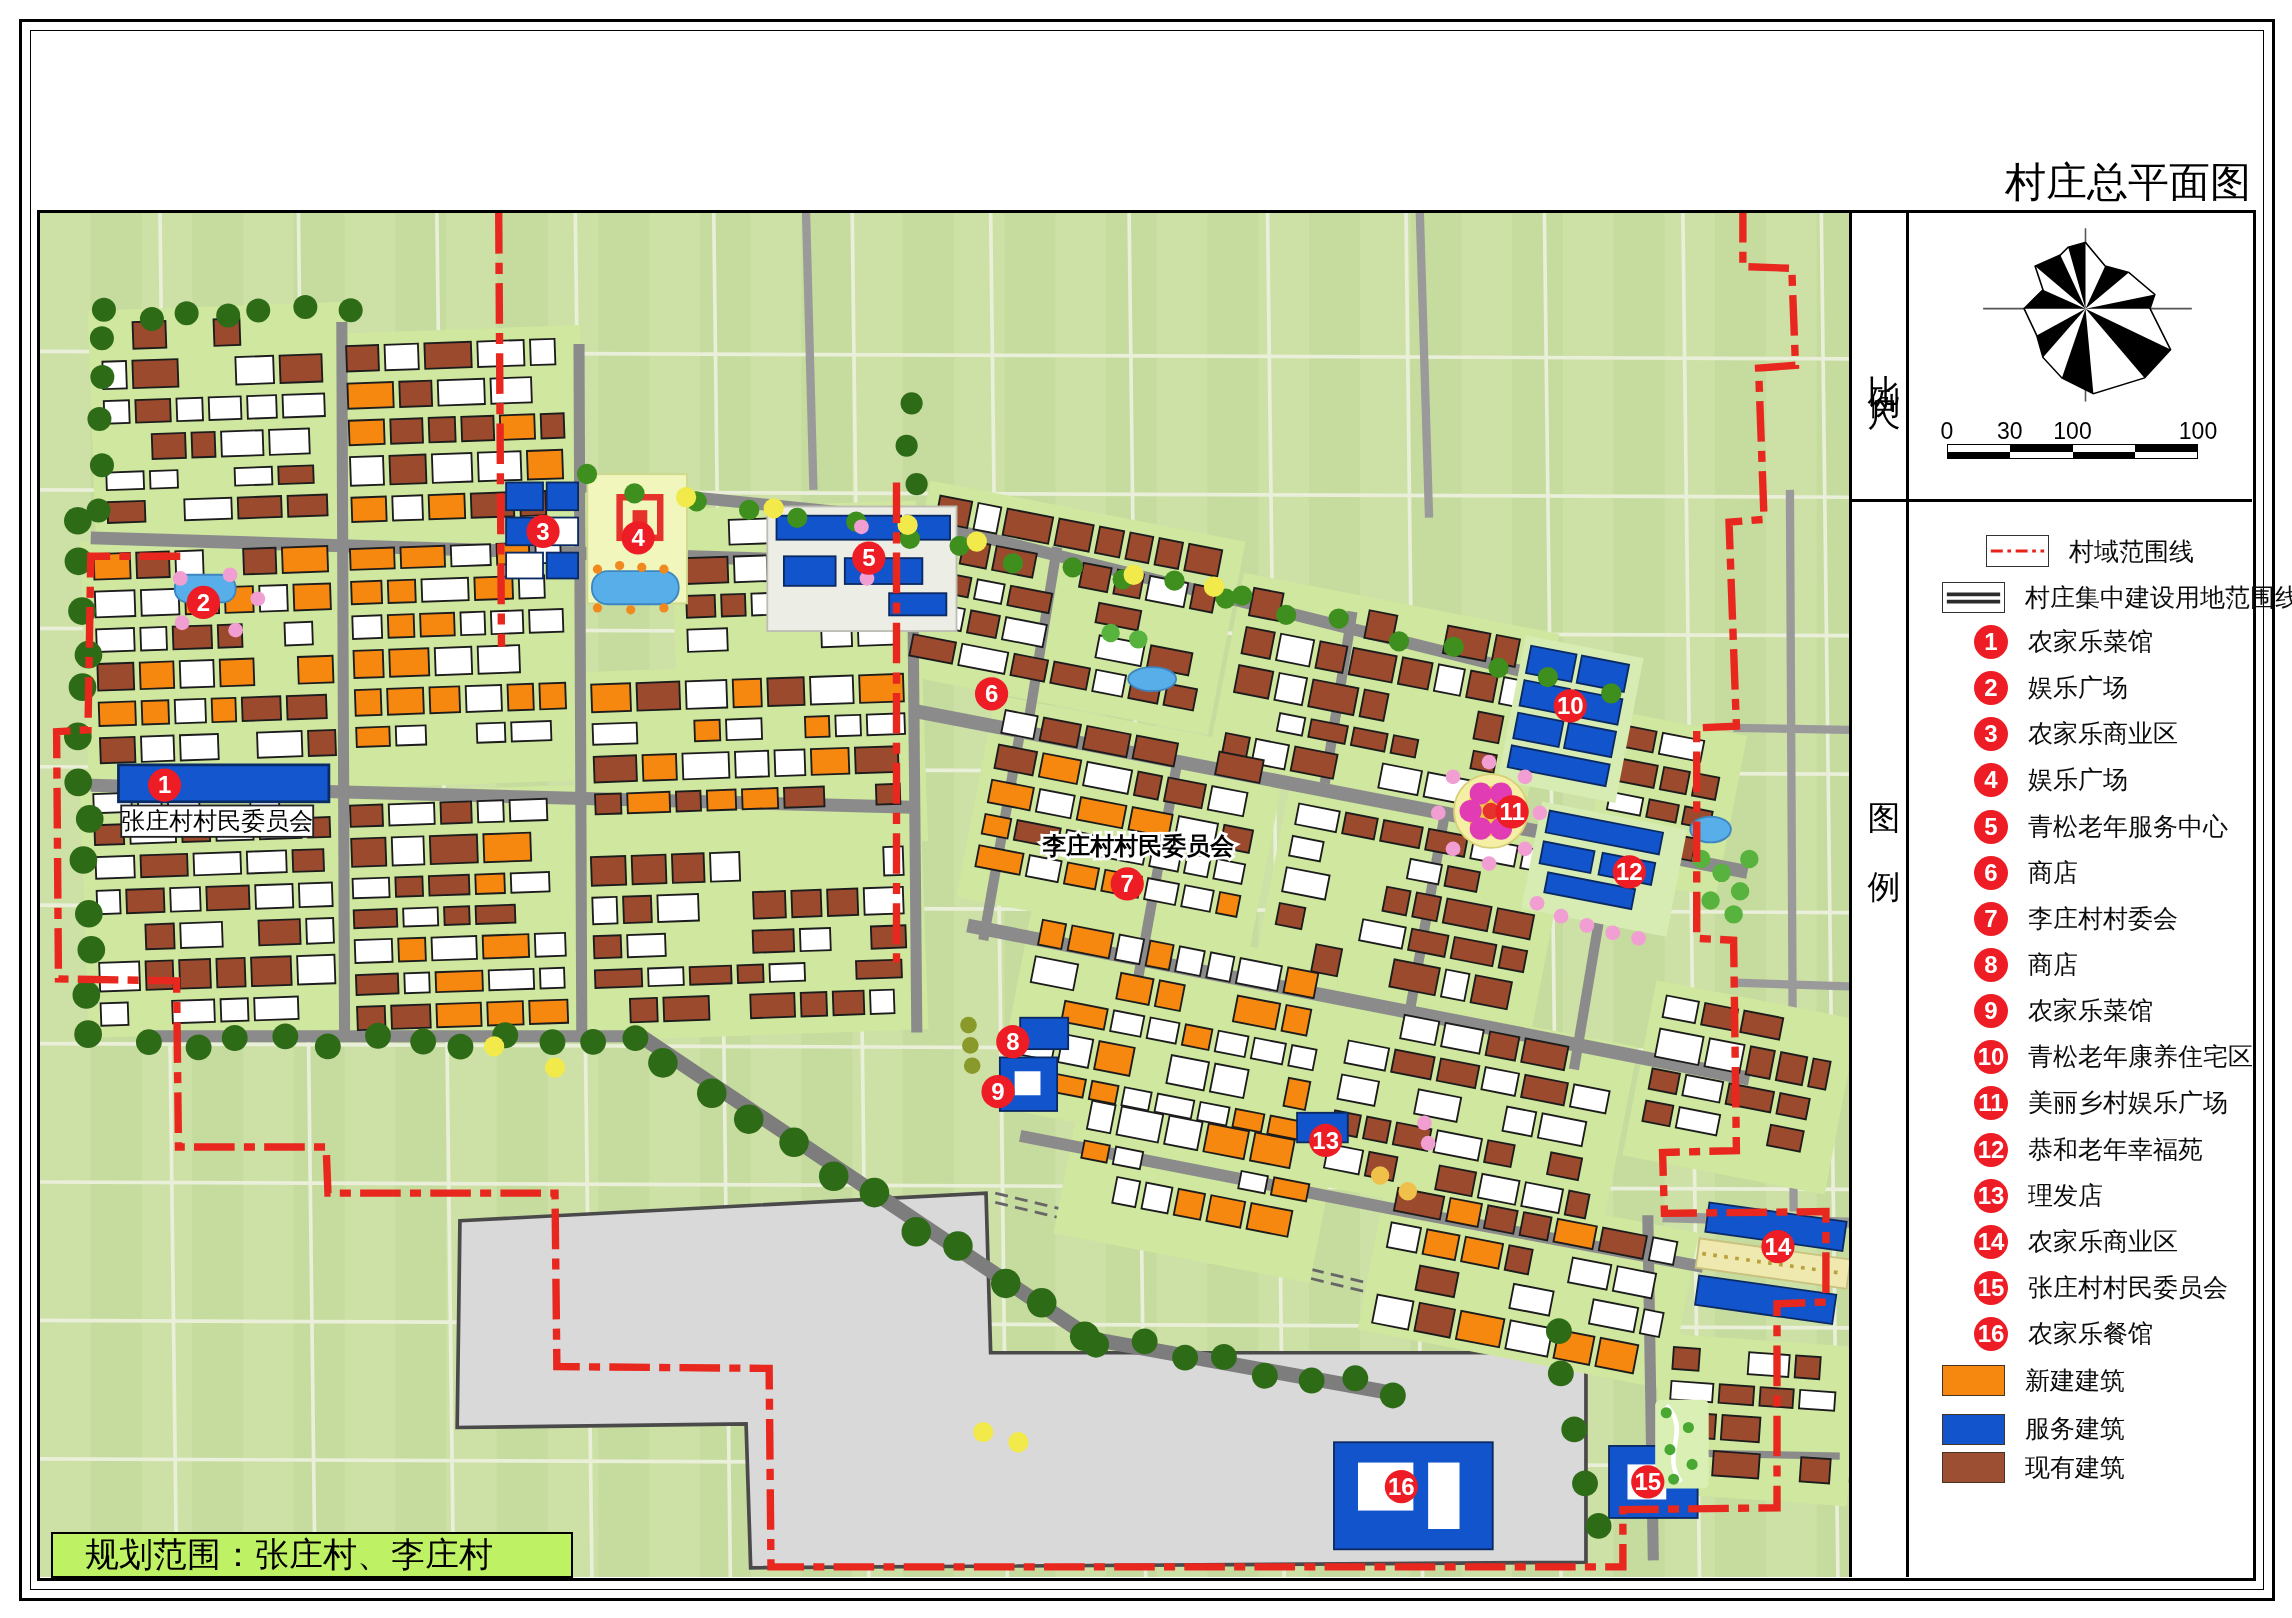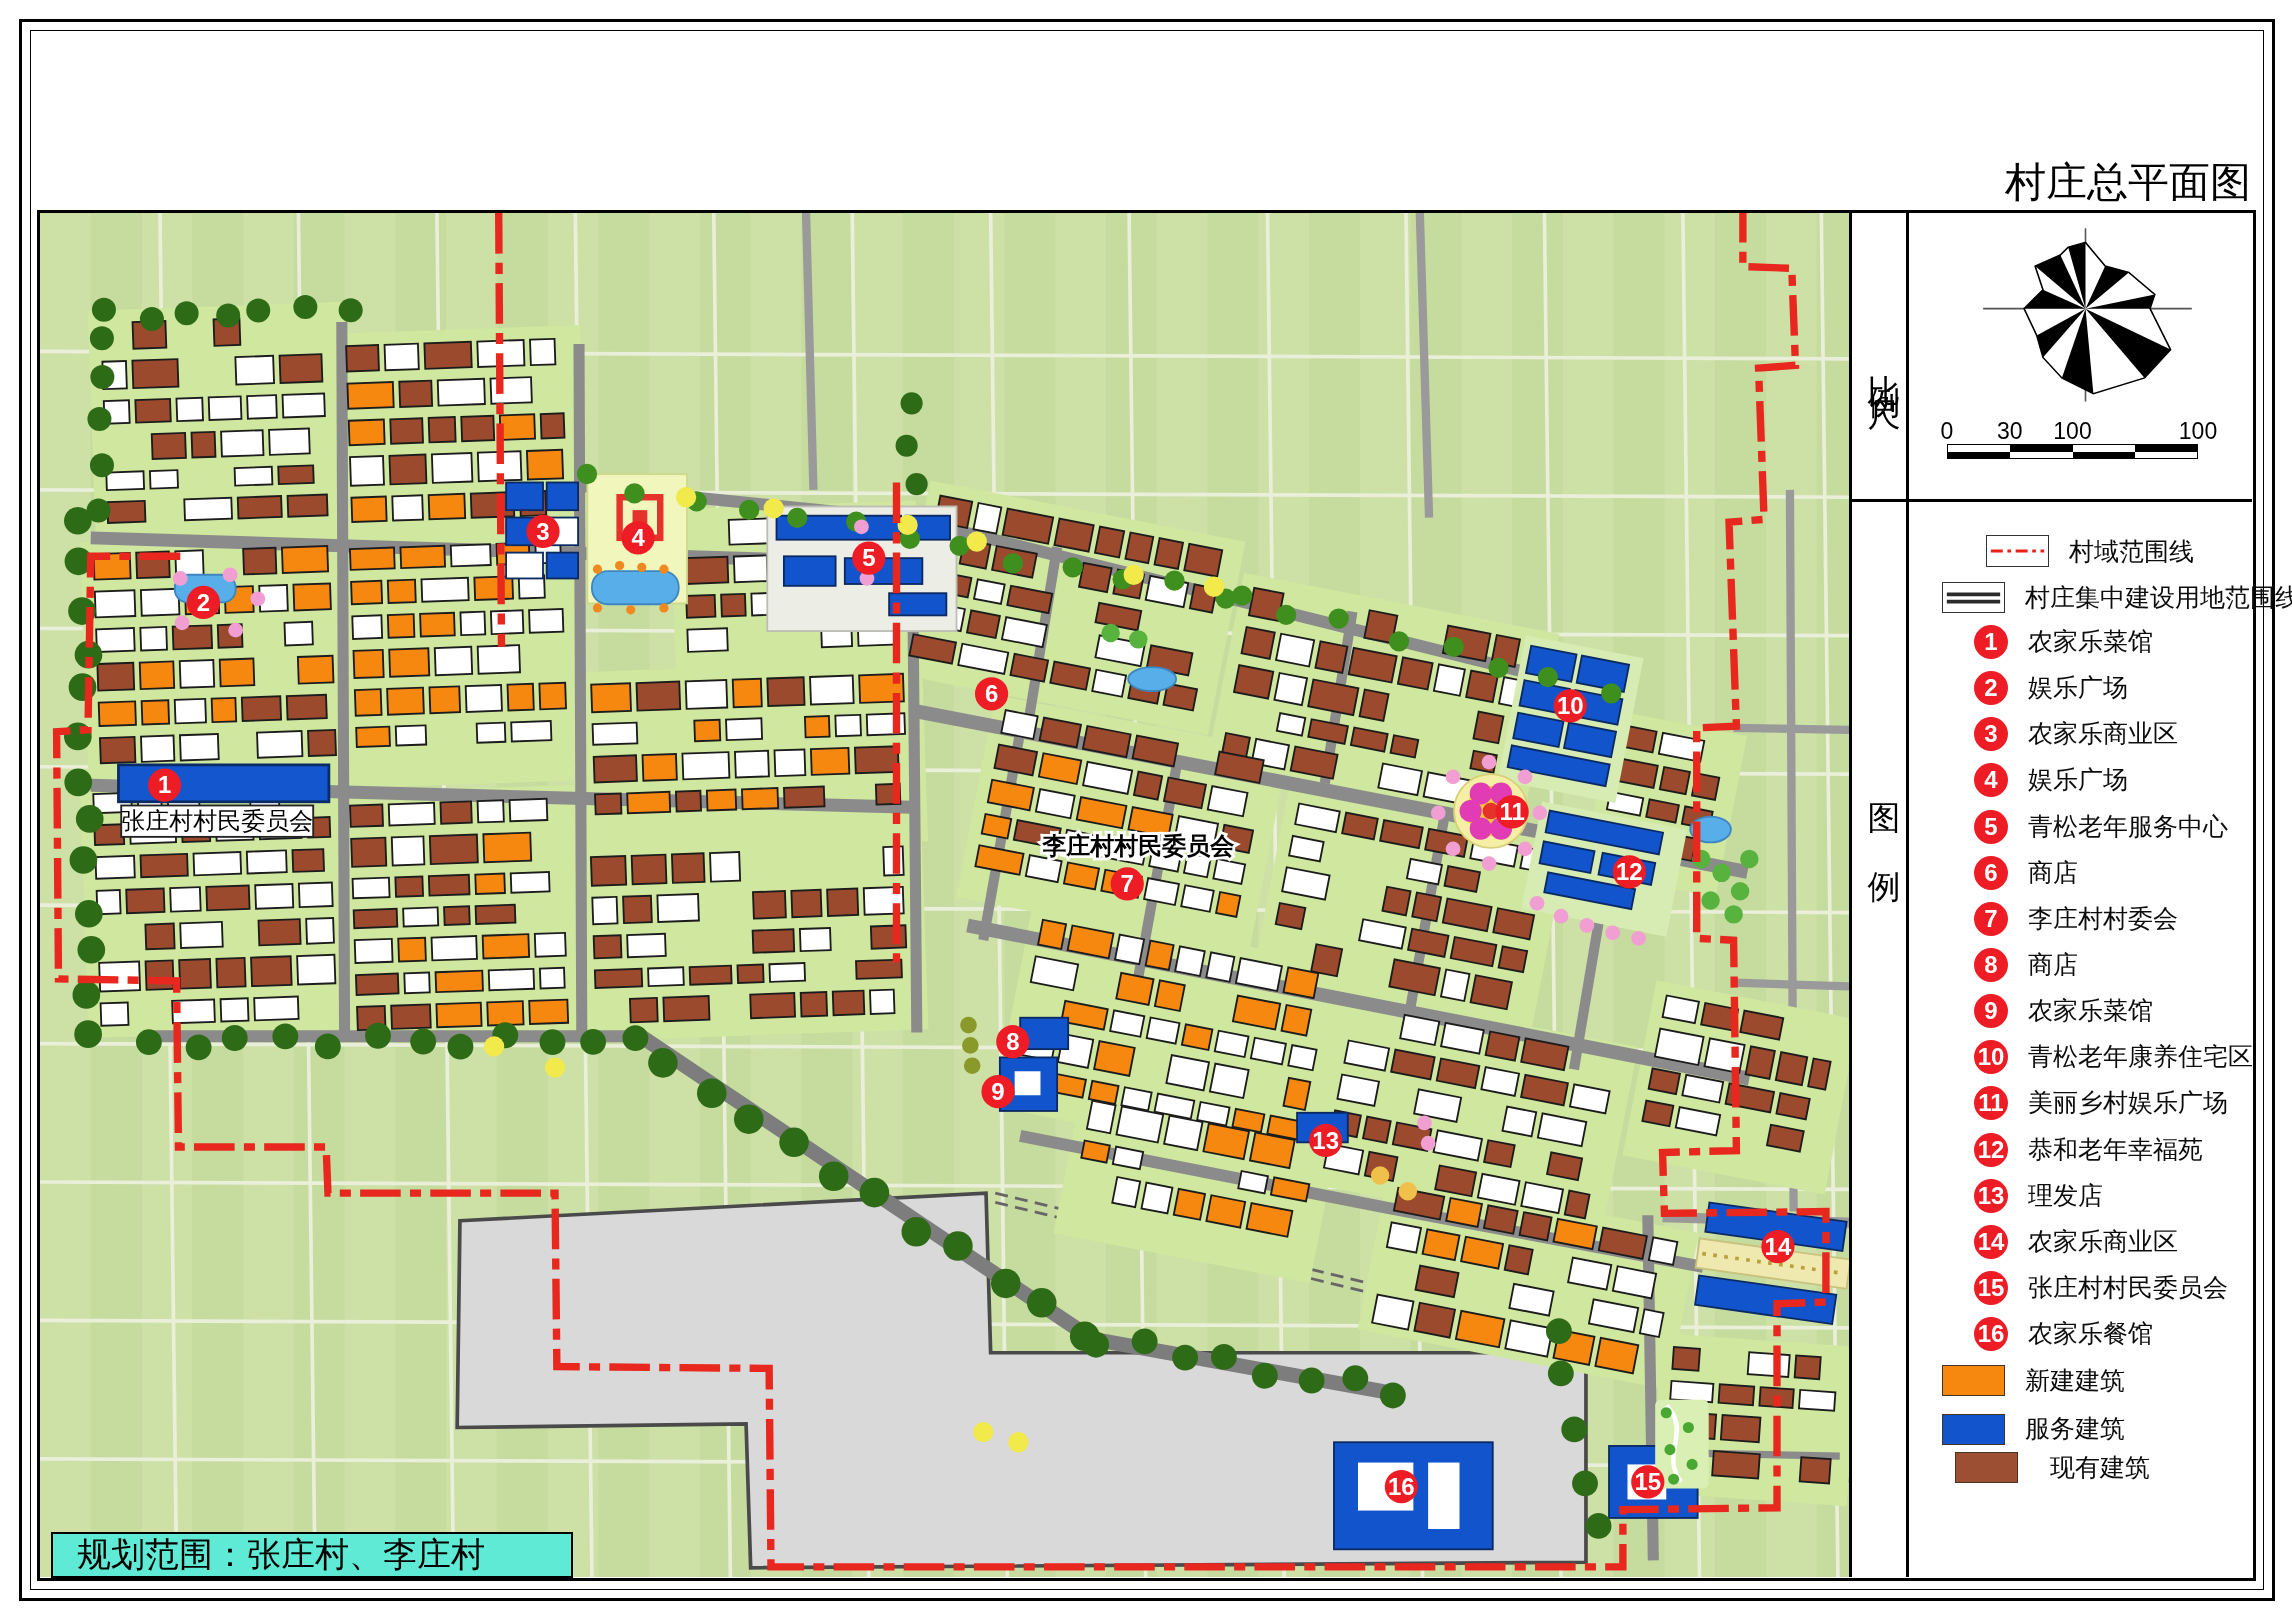--- a/index.html
+++ b/index.html
@@ -42,22 +42,22 @@
   
   #legend-rows{position:absolute;left:1869px;top:288px;width:349px;height:1076px;}
   .leg-row{position:absolute;height:41px;display:flex;align-items:center;white-space:nowrap;}
   .leg-swatch{width:61px;height:29.5px;border:1.8px solid #333;background:#fff;display:flex;align-items:center;justify-content:center;}
   .leg-color{width:61px;height:29.5px;border:1.8px solid #463523;}
   .leg-badge{width:34px;height:34px;border-radius:50%;color:#fff;font-size:24px;font-weight:700;
              display:flex;align-items:center;justify-content:center;}
   .leg-label{font-size:25px;margin-left:20px;color:#0c0c0c;}
 
   
-  .scope-box{position:absolute;left:11px;bottom:0;width:522px;height:46px;background:#5eead4;border:2.8px solid #000;
-             box-sizing:border-box;display:flex;align-items:center;padding-left:24px;font-size:34px;font-weight:500;}
+  .scope-box{position:absolute;left:11px;bottom:0;width:522px;height:46px;background:#bef264;border:2.8px solid #000;
+             box-sizing:border-box;display:flex;align-items:center;padding-left:32px;font-size:34px;font-weight:500;}
 </style>
 </head>
 <body>
 
 <div class="sheet">
   <div class="border-outer"></div>
   <div class="border-inner"></div>
 
   <div class="sheet-label">村庄总平面图</div>
 
@@ -1205,21 +1205,21 @@
           <span class="leg-label">农家乐餐馆</span>
         </div>
         <div class="leg-row" style="top: 859px; left: 33px;">
           <span class="leg-color" style="background: rgb(246, 135, 15);"></span>
           <span class="leg-label">新建建筑</span>
         </div>
         <div class="leg-row" style="top: 903px; left: 33px; align-items: flex-end;">
           <span class="leg-color" style="background: rgb(18, 84, 203);"></span>
           <span class="leg-label">服务建筑</span>
         </div>
-        <div class="leg-row" style="top: 946px; left: 46px; gap: 12px;">
+        <div class="leg-row" style="top: 946px; left: 33px;">
           <span class="leg-color" style="background: rgb(156, 79, 50);"></span>
           <span class="leg-label">现有建筑</span>
         </div>
       </div>
 
     <div class="scope-box">
       <span>规划范围：张庄村、李庄村</span>
     </div>
   </div>
 </div>

